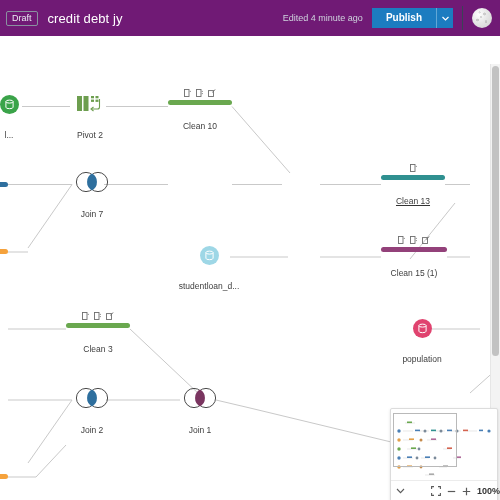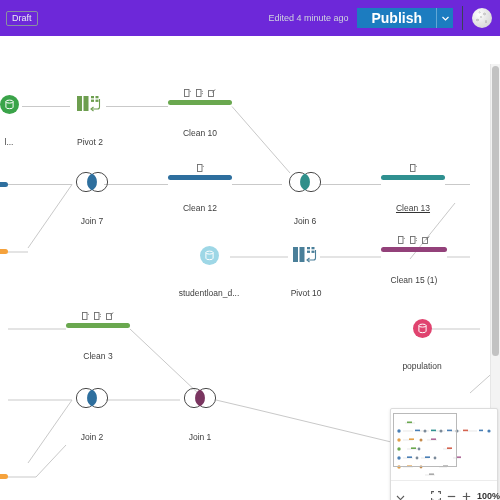--- a/index.html
+++ b/index.html
@@ -7,35 +7,35 @@
     width:500px;height:500px;overflow:hidden;
     font-family:"Liberation Sans", sans-serif;
     background:#ffffff;color:#333;
     -webkit-font-smoothing:antialiased;
   }
   #app{position:relative;width:500px;height:500px;overflow:hidden;}
 
   
   .topbar{
     position:absolute;left:0;top:0;width:500px;height:36px;
-    background:#6d28d9;display:flex;align-items:center;
+    background:#701a75;display:flex;align-items:center;
   }
   .draft-chip{
     margin-left:6px;border:1px solid #8a90a0;border-radius:2px;
     color:#e9ecf2;font-size:9px;padding:2px 5px;line-height:1;
     background:transparent;
   }
   .doc-title{
     margin-left:10px;color:#ffffff;font-size:13px;letter-spacing:.1px;
   }
   .topbar-right{margin-left:auto;display:flex;align-items:center;height:36px;}
   .edited{color:#cfd4de;font-size:9px;margin-right:9px;white-space:nowrap;}
   .publish-wrap{display:flex;align-items:stretch;height:20px;}
   .publish-btn{
-    background:#1c7cc0;color:#fff;font-size:14px;font-weight:bold;
+    background:#1c7cc0;color:#fff;font-size:10px;font-weight:bold;
     padding:0 14px;display:flex;align-items:center;border:0;line-height:1;
   }
   .publish-caret{
     background:#1c7cc0;width:16px;display:flex;align-items:center;justify-content:center;
     border-left:1px solid #62a7d6;color:#fff;font-size:7px;
   }
   .divider-v{width:1px;height:24px;background:#3b4256;margin:0 9px;}
   .avatar{
     width:20px;height:20px;border-radius:50%;margin-right:8px;
     background:radial-gradient(circle at 35% 32%, #ffffff 0%, #e6e6e6 45%, #cfcfcf 100%);
@@ -64,21 +64,21 @@
   .canvas{
     position:absolute;left:0;top:63px;width:500px;height:437px;
     background:#ffffff;overflow:hidden;
   }
   .edges{position:absolute;left:0;top:0;width:500px;height:437px;}
 
   .node{position:absolute;}
   
   .bar{height:5px;border-radius:2.5px;}
   .node-label{
-    font-size:8.5px;color:#3d3d3d;text-align:center;margin-top:23px;
+    font-size:8.5px;color:#3d3d3d;text-align:center;margin-top:16px;
     white-space:nowrap;
   }
   .acts{
     display:flex;justify-content:center;gap:5px;margin-bottom:3px;height:8px;
     align-items:flex-end;
   }
   .acts svg{display:block;}
 
   
   .venn{width:42px;height:22px;position:relative;margin:0 auto;}
@@ -93,21 +93,21 @@
     background:#fff;border:1px solid #dcdcdc;border-radius:2px;
     box-shadow:0 1px 3px rgba(0,0,0,.12);
     display:flex;flex-direction:column;
   }
   .mm-canvas{flex:1;position:relative;overflow:hidden;}
   .mm-view{
     position:absolute;left:2px;top:4px;width:62px;height:52px;
     border:1px solid #b9b9b9;background:rgba(255,255,255,0);
   }
   .mm-controls{
-    height:20px;border-top:1px solid #ececec;display:flex;align-items:flex-end;
+    height:20px;border-top:1px solid #ececec;display:flex;align-items:center;
     padding:0 5px;gap:6px;
   }
   .mm-zoom{font-size:9px;font-weight:bold;color:#333;margin-left:auto;}
   .mm-btn{display:flex;align-items:center;justify-content:center;cursor:default;}
 
   
   .vscroll{
     position:absolute;right:0;top:64px;width:9px;height:436px;background:#f3f3f3;
     border-left:1px solid #e6e6e6;
   }
@@ -116,20 +116,21 @@
     background:#c2c2c2;border-radius:4px;
   }
 </style>
 </head>
 <body>
 
 <div id="app">
 
   <div class="topbar">
     <div class="draft-chip">Draft</div>
+    <div class="doc-title">credit debt jy</div>
 
     <div class="topbar-right">
       <div class="edited">Edited 4 minute ago</div>
 
       <div class="publish-wrap">
         <div class="publish-btn">Publish</div>
         <div class="publish-caret">
           <svg width="7" height="5" viewBox="0 0 7 5">
               <path d="M0.5 1 L3.5 4 L6.5 1" stroke="#ffffff" stroke-width="1.2" fill="none"></path>
             </svg>
@@ -236,41 +237,21 @@
       <div class="venn">
         <svg width="42" height="22" viewBox="0 0 42 22">
           <circle cx="15" cy="11" r="9.6" fill="none" stroke="#4a4a4a" stroke-width="1"></circle>
           <circle cx="27" cy="11" r="9.6" fill="none" stroke="#4a4a4a" stroke-width="1"></circle>
           <path d="M21 2.6 A9.6 9.6 0 0 1 21 19.4 A9.6 9.6 0 0 1 21 2.6 Z" fill="#2e6f9e"></path>
         </svg>
       </div>
       <div class="node-label">Join 7</div>
     </div>
 
-    <div class="node" style="left:168px;top:101px;width:64px;">
-      <div class="acts">
-        <svg width="7" height="8" viewBox="0 0 7 8">
-            <rect x=".5" y=".5" width="4.5" height="7" fill="none" stroke="#6d6d6d" stroke-width=".9"></rect>
-            <path d="M5.8 2.4 h1" stroke="#6d6d6d" stroke-width=".9"></path>
-          </svg>
-      </div>
-      <div class="bar" style="background:#2e6f9e;"></div>
-      <div class="node-label">Clean 12</div>
-    </div>
-
-    <div class="node" style="left:280px;top:108px;width:50px;">
-      <div class="venn">
-        <svg width="42" height="22" viewBox="0 0 42 22">
-          <circle cx="15" cy="11" r="9.6" fill="none" stroke="#4a4a4a" stroke-width="1"></circle>
-          <circle cx="27" cy="11" r="9.6" fill="none" stroke="#4a4a4a" stroke-width="1"></circle>
-          <path d="M21 2.6 A9.6 9.6 0 0 1 21 19.4 A9.6 9.6 0 0 1 21 2.6 Z" fill="#2f8f8a"></path>
-        </svg>
-      </div>
-      <div class="node-label">Join 6</div>
-    </div>
+
 
     <div class="node" style="left:381px;top:101px;width:64px;text-decoration:underline;">
       <div class="acts">
         <svg width="7" height="8" viewBox="0 0 7 8">
             <rect x=".5" y=".5" width="4.5" height="7" fill="none" stroke="#6d6d6d" stroke-width=".9"></rect>
             <path d="M5.8 2.4 h1" stroke="#6d6d6d" stroke-width=".9"></path>
           </svg>
       </div>
       <div class="bar" style="background:#2f9090;"></div>
       <div class="node-label">Clean 13</div>
@@ -283,35 +264,20 @@
     <div class="node" style="left:165px;top:183px;width:88px;">
       <div class="dbc" style="background:#9ed7e6;">
         <svg width="11" height="11" viewBox="0 0 11 11">
           <ellipse cx="5.5" cy="2.6" rx="3.6" ry="1.5" fill="none" stroke="#fff" stroke-width="1"></ellipse>
           <path d="M1.9 2.6 V8.2 A3.6 1.5 0 0 0 9.1 8.2 V2.6" fill="none" stroke="#fff" stroke-width="1"></path>
         </svg>
       </div>
       <div class="node-label">studentloan_d...</div>
     </div>
 
-    <div class="node" style="left:278px;top:182px;width:56px;">
-      <div class="pivot">
-        <svg width="26" height="20" viewBox="0 0 26 20">
-          <rect x="0" y="2" width="5" height="15" fill="#4a7f99"></rect>
-          <rect x="6.5" y="2" width="5" height="15" fill="#4a7f99"></rect>
-          <rect x="14" y="2" width="3" height="2.3" fill="#4a7f99"></rect>
-          <rect x="18.5" y="2" width="3" height="2.3" fill="#4a7f99"></rect>
-          <rect x="14" y="5.6" width="3" height="2.3" fill="#4a7f99"></rect>
-          <rect x="18.5" y="5.6" width="3" height="2.3" fill="#4a7f99"></rect>
-          <path d="M22.5 5 V13 A2 2 0 0 1 20.5 15 H14.5" fill="none" stroke="#4a7f99" stroke-width="1.1"></path>
-          <path d="M16.5 13 L14 15 L16.5 17" fill="none" stroke="#4a7f99" stroke-width="1.1"></path>
-        </svg>
-      </div>
-      <div class="node-label">Pivot 10</div>
-    </div>
 
     <div class="node" style="left:381px;top:173px;width:66px;">
       <div class="acts">
         <svg width="7" height="8" viewBox="0 0 7 8">
             <rect x=".5" y=".5" width="4.5" height="7" fill="none" stroke="#6d6d6d" stroke-width=".9"></rect>
             <path d="M5.8 2.4 h1" stroke="#6d6d6d" stroke-width=".9"></path>
           </svg>
         <svg width="7" height="8" viewBox="0 0 7 8">
             <rect x=".5" y=".5" width="4.5" height="7" fill="none" stroke="#6d6d6d" stroke-width=".9"></rect>
             <path d="M5.8 2.4 h1 M5.8 4.6 h1" stroke="#6d6d6d" stroke-width=".9"></path>

